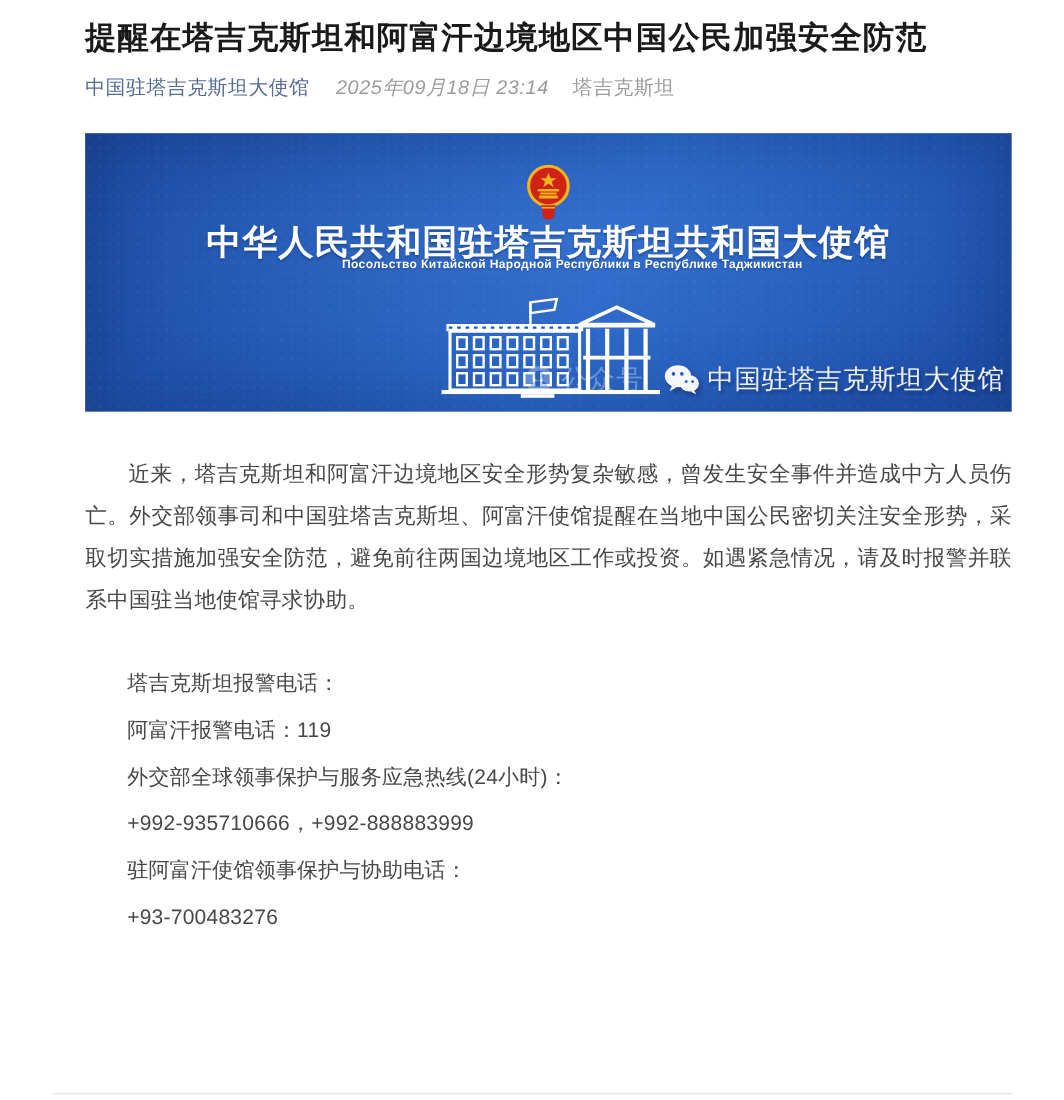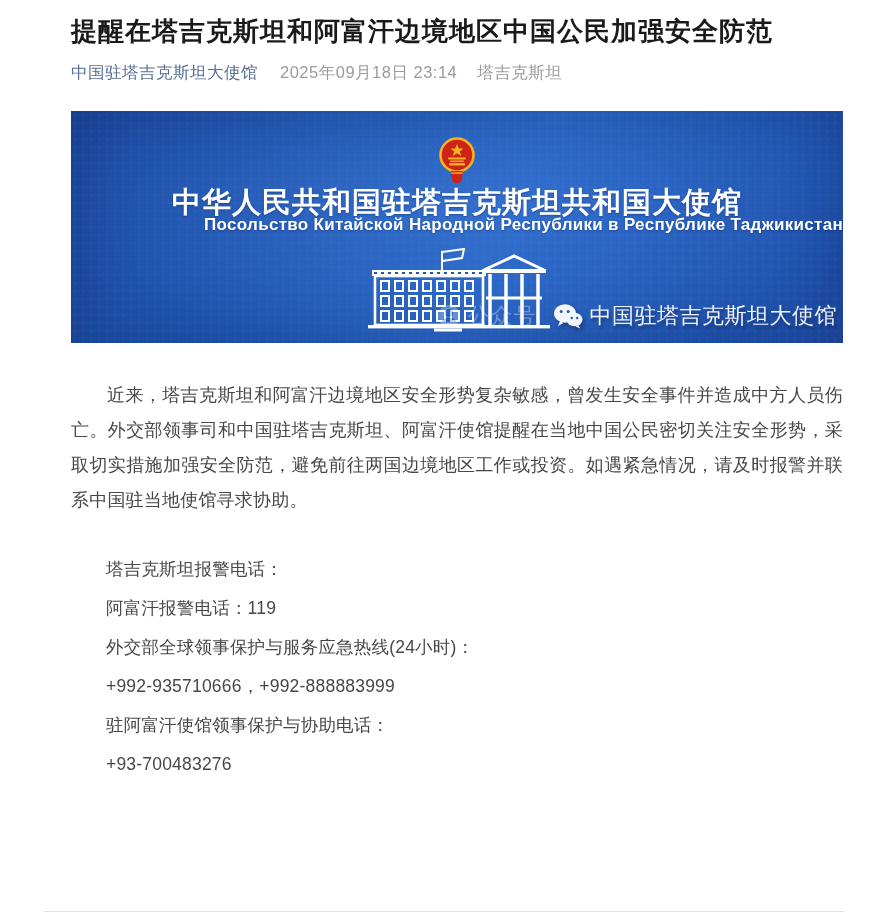--- a/index.html
+++ b/index.html
@@ -17,21 +17,21 @@
     padding-top:15px;
     font-size:26px; font-weight:700; color:#1a1a1a;
     letter-spacing:1px; line-height:1.3;
   }
   .byline {
     margin-top:13px;
     display:flex; align-items:baseline;
     font-size:16.5px; letter-spacing:0.5px;
   }
   .byline .account { color:#576b95; cursor:pointer; }
-  .byline .date { color:#9b9b9b; margin-left:22px; }
+  .byline .date { color:#9b9b9b; margin-left:22px;font-style:italic; }
   .byline .loc  { color:#9b9b9b; margin-left:20px; }
 
   
   .banner {
     margin-top:27px;
     width:772px; height:232px;
     position:relative; overflow:hidden;
     background:
       radial-gradient(ellipse 90% 120% at 50% 40%, rgba(62,122,214,0.55) 0%, rgba(62,122,214,0) 60%),
       linear-gradient(118deg, #1c4aa0 0%, #2258b4 35%, #2763c4 55%, #1e4da6 100%);
@@ -46,22 +46,22 @@
   }
   .emblem { position:absolute; left:50%; top:25px; transform:translateX(-50%); }
   .banner-heading-cn {
     position:absolute; top:72px; left:0; width:100%;
     text-align:center; color:#ffffff;
     font-size:29px; font-weight:700; letter-spacing:1px;
     text-shadow:0 1px 2px rgba(10,30,80,0.35);
   }
   .banner-heading-ru {
     position:absolute; top:104px; left:0; width:100%;
-    text-align:right; color:#ffffff;
-    font-size:17px; font-weight:700; letter-spacing:0.3px;
+    text-align:center; color:#ffffff;
+    font-size:10px; font-weight:700; letter-spacing:0.3px;
     text-shadow:0 1px 2px rgba(10,30,80,0.35);
     padding-left:40px;
   }
   .building { position:absolute; left:50%; bottom:11px; transform:translateX(-50%); }
 
   .watermark {
     position:absolute; right:6px; bottom:12px;
     display:flex; align-items:center;
     color:#ffffff; white-space:nowrap;
   }

